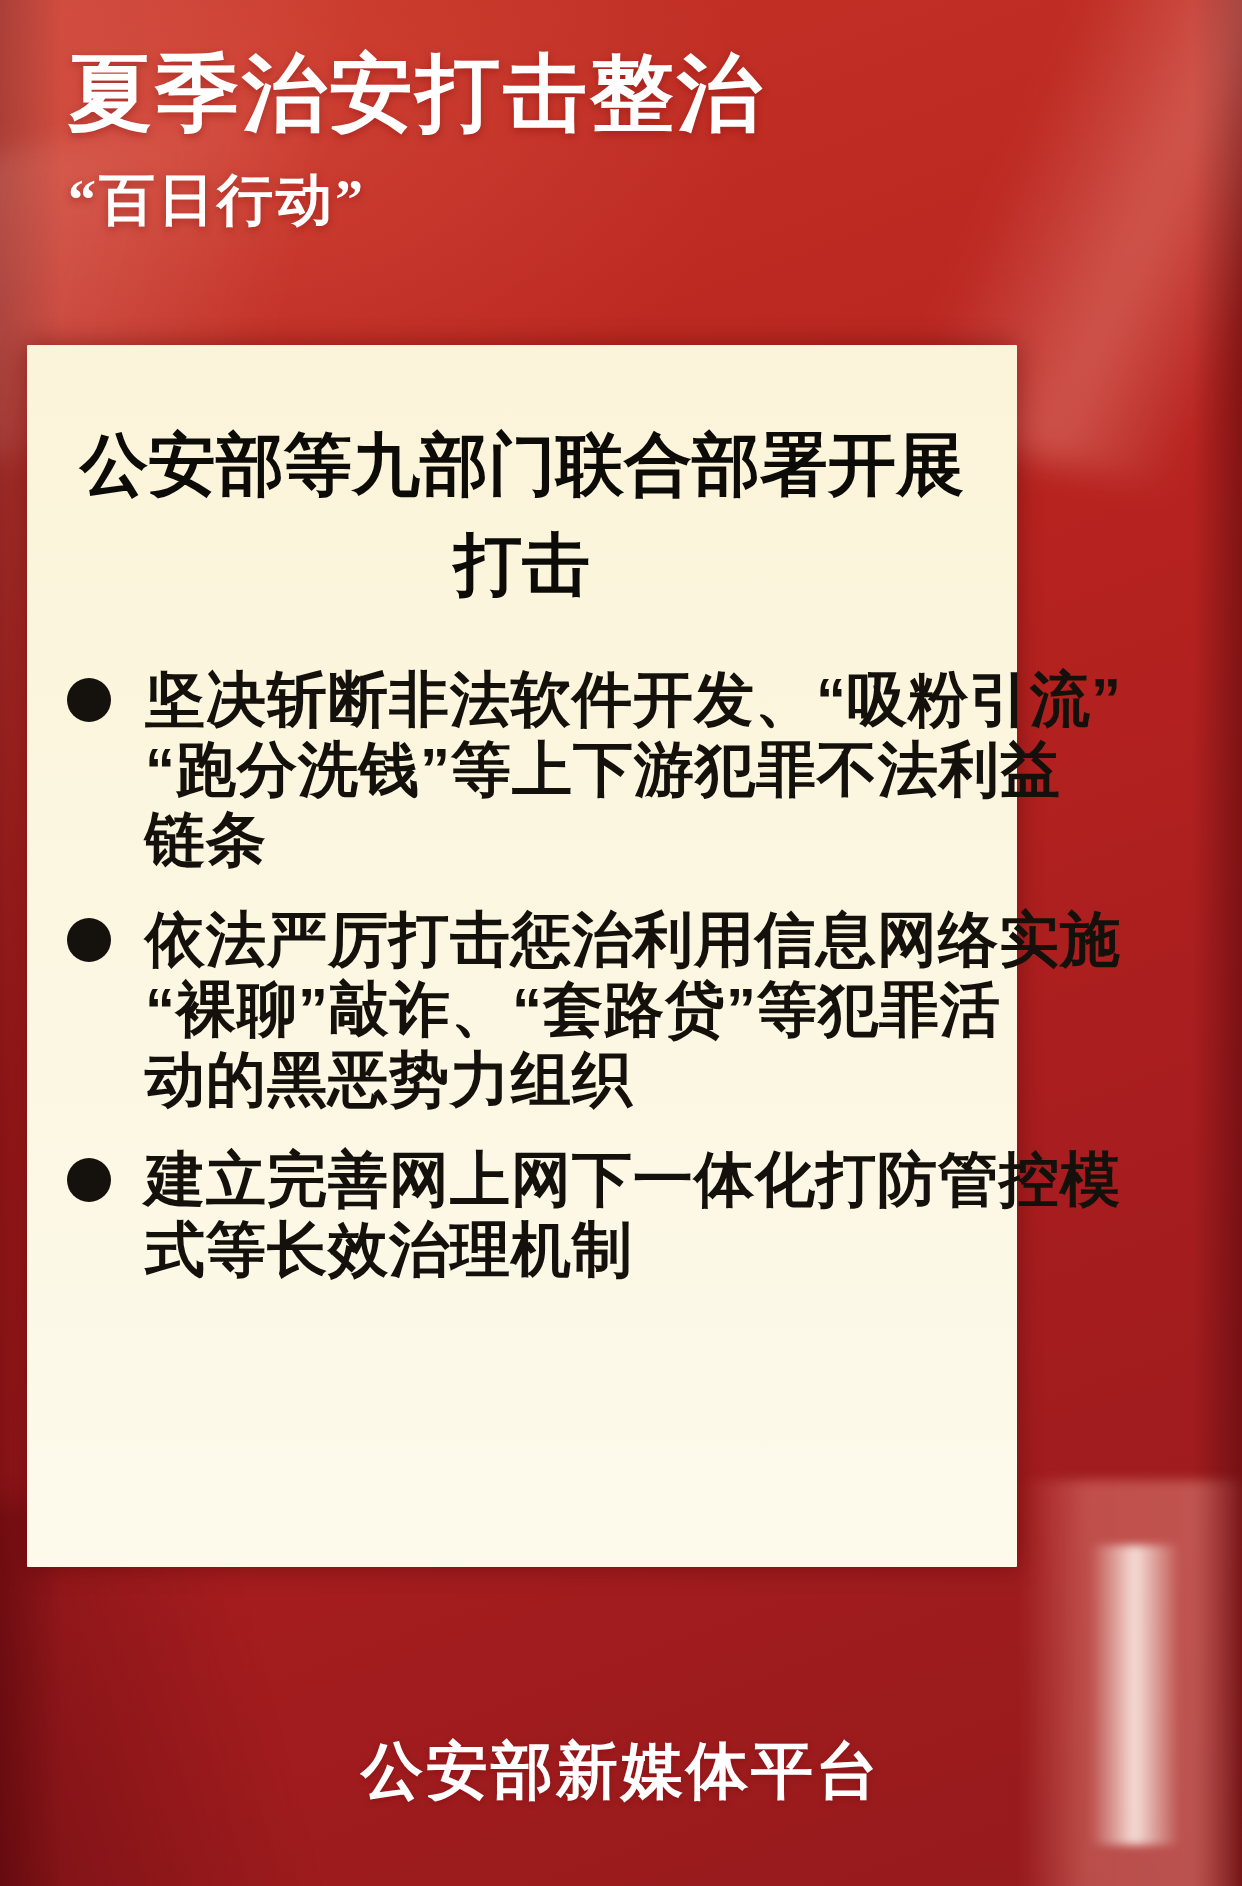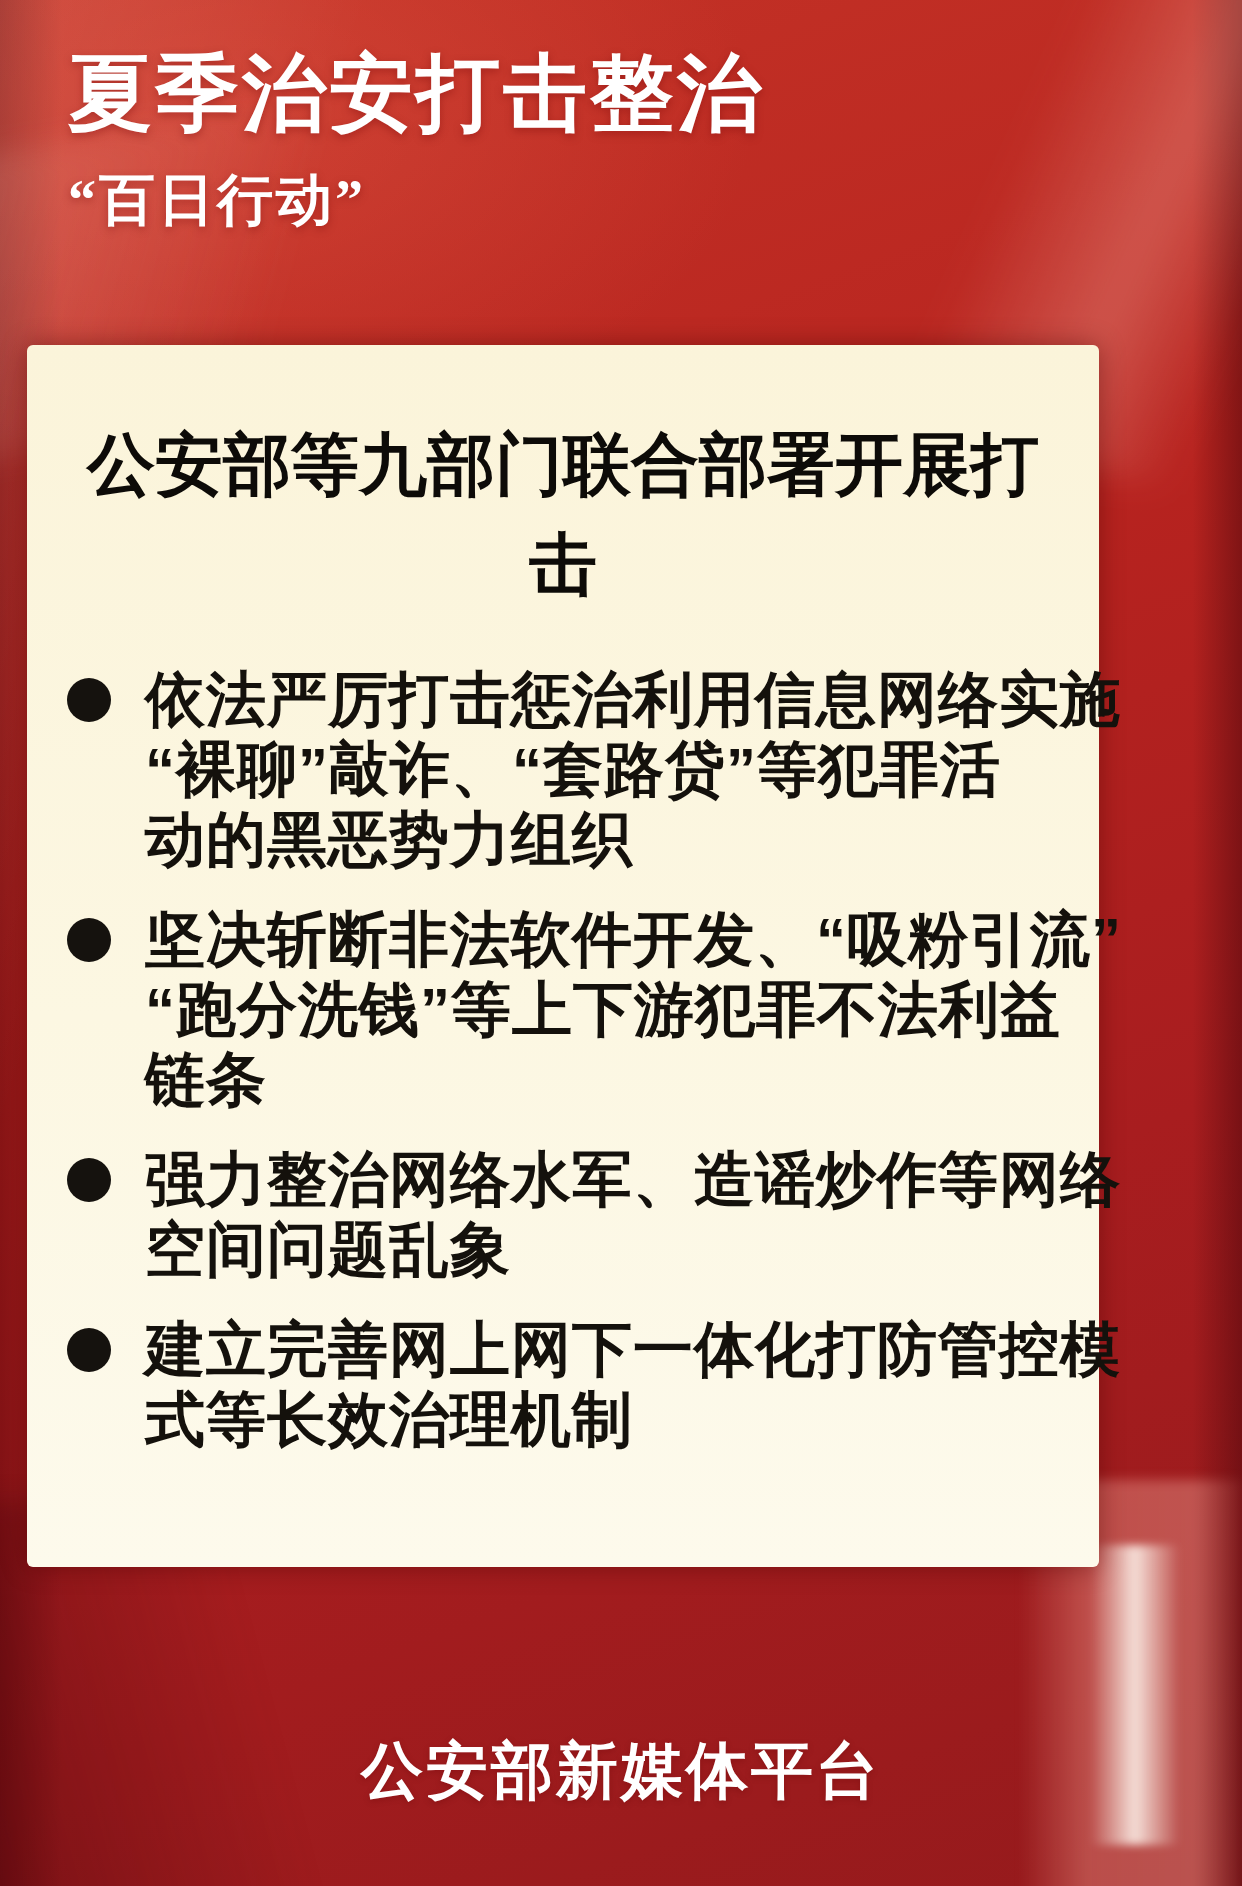--- a/index.html
+++ b/index.html
@@ -66,26 +66,26 @@
   .header .hline2 {
     font-size: 56px;
     line-height: 104px;
     letter-spacing: 3px;
   }
 
   .card {
     position: absolute;
     left: 27px;
     top: 345px;
-    width: 1072px;
+    width: 990px;
     height: 1222px;
     box-sizing: border-box;
     padding: 70px 40px 1px 40px;
     background: linear-gradient(180deg, #fbf4da 0%, #fcf7e2 55%, #fdfaec 100%);
-    border-radius: 6px;
+    border-radius: 1px;
     box-shadow: 0 0 26px rgba(70,0,5,0.45);
   }
   .card-title {
     text-align: center;
     font-family: "Liberation Serif", "DejaVu Serif", serif;
     font-weight: 900;
     font-size: 68px;
     line-height: 100px;
     letter-spacing: 0px;
     color: #0d0b08;
@@ -149,37 +149,32 @@
 
   <div class="card">
     <div class="card-title">
       <div>公安部等九部门联合部署开展打击</div>
     </div>
 
     <div class="bullets">
 
       <div class="bullet">
         <span class="dot"></span>
-        <div class="bline">依法严厉打击惩治利用信息网络实施</div>
-        <div class="bline">“裸聊”敲诈、“套路贷”等犯罪活</div>
-        <div class="bline">动的黑恶势力组织</div>
-      </div>
-
-      <div class="bullet">
-        <span class="dot"></span>
         <div class="bline">坚决斩断非法软件开发、“吸粉引流”</div>
         <div class="bline">“跑分洗钱”等上下游犯罪不法利益</div>
         <div class="bline">链条</div>
       </div>
 
       <div class="bullet">
         <span class="dot"></span>
-        <div class="bline">强力整治网络水军、造谣炒作等网络</div>
-        <div class="bline">空间问题乱象</div>
+        <div class="bline">依法严厉打击惩治利用信息网络实施</div>
+        <div class="bline">“裸聊”敲诈、“套路贷”等犯罪活</div>
+        <div class="bline">动的黑恶势力组织</div>
       </div>
+
 
       <div class="bullet">
         <span class="dot"></span>
         <div class="bline">建立完善网上网下一体化打防管控模</div>
         <div class="bline">式等长效治理机制</div>
       </div>
 
     </div>
   </div>
 

